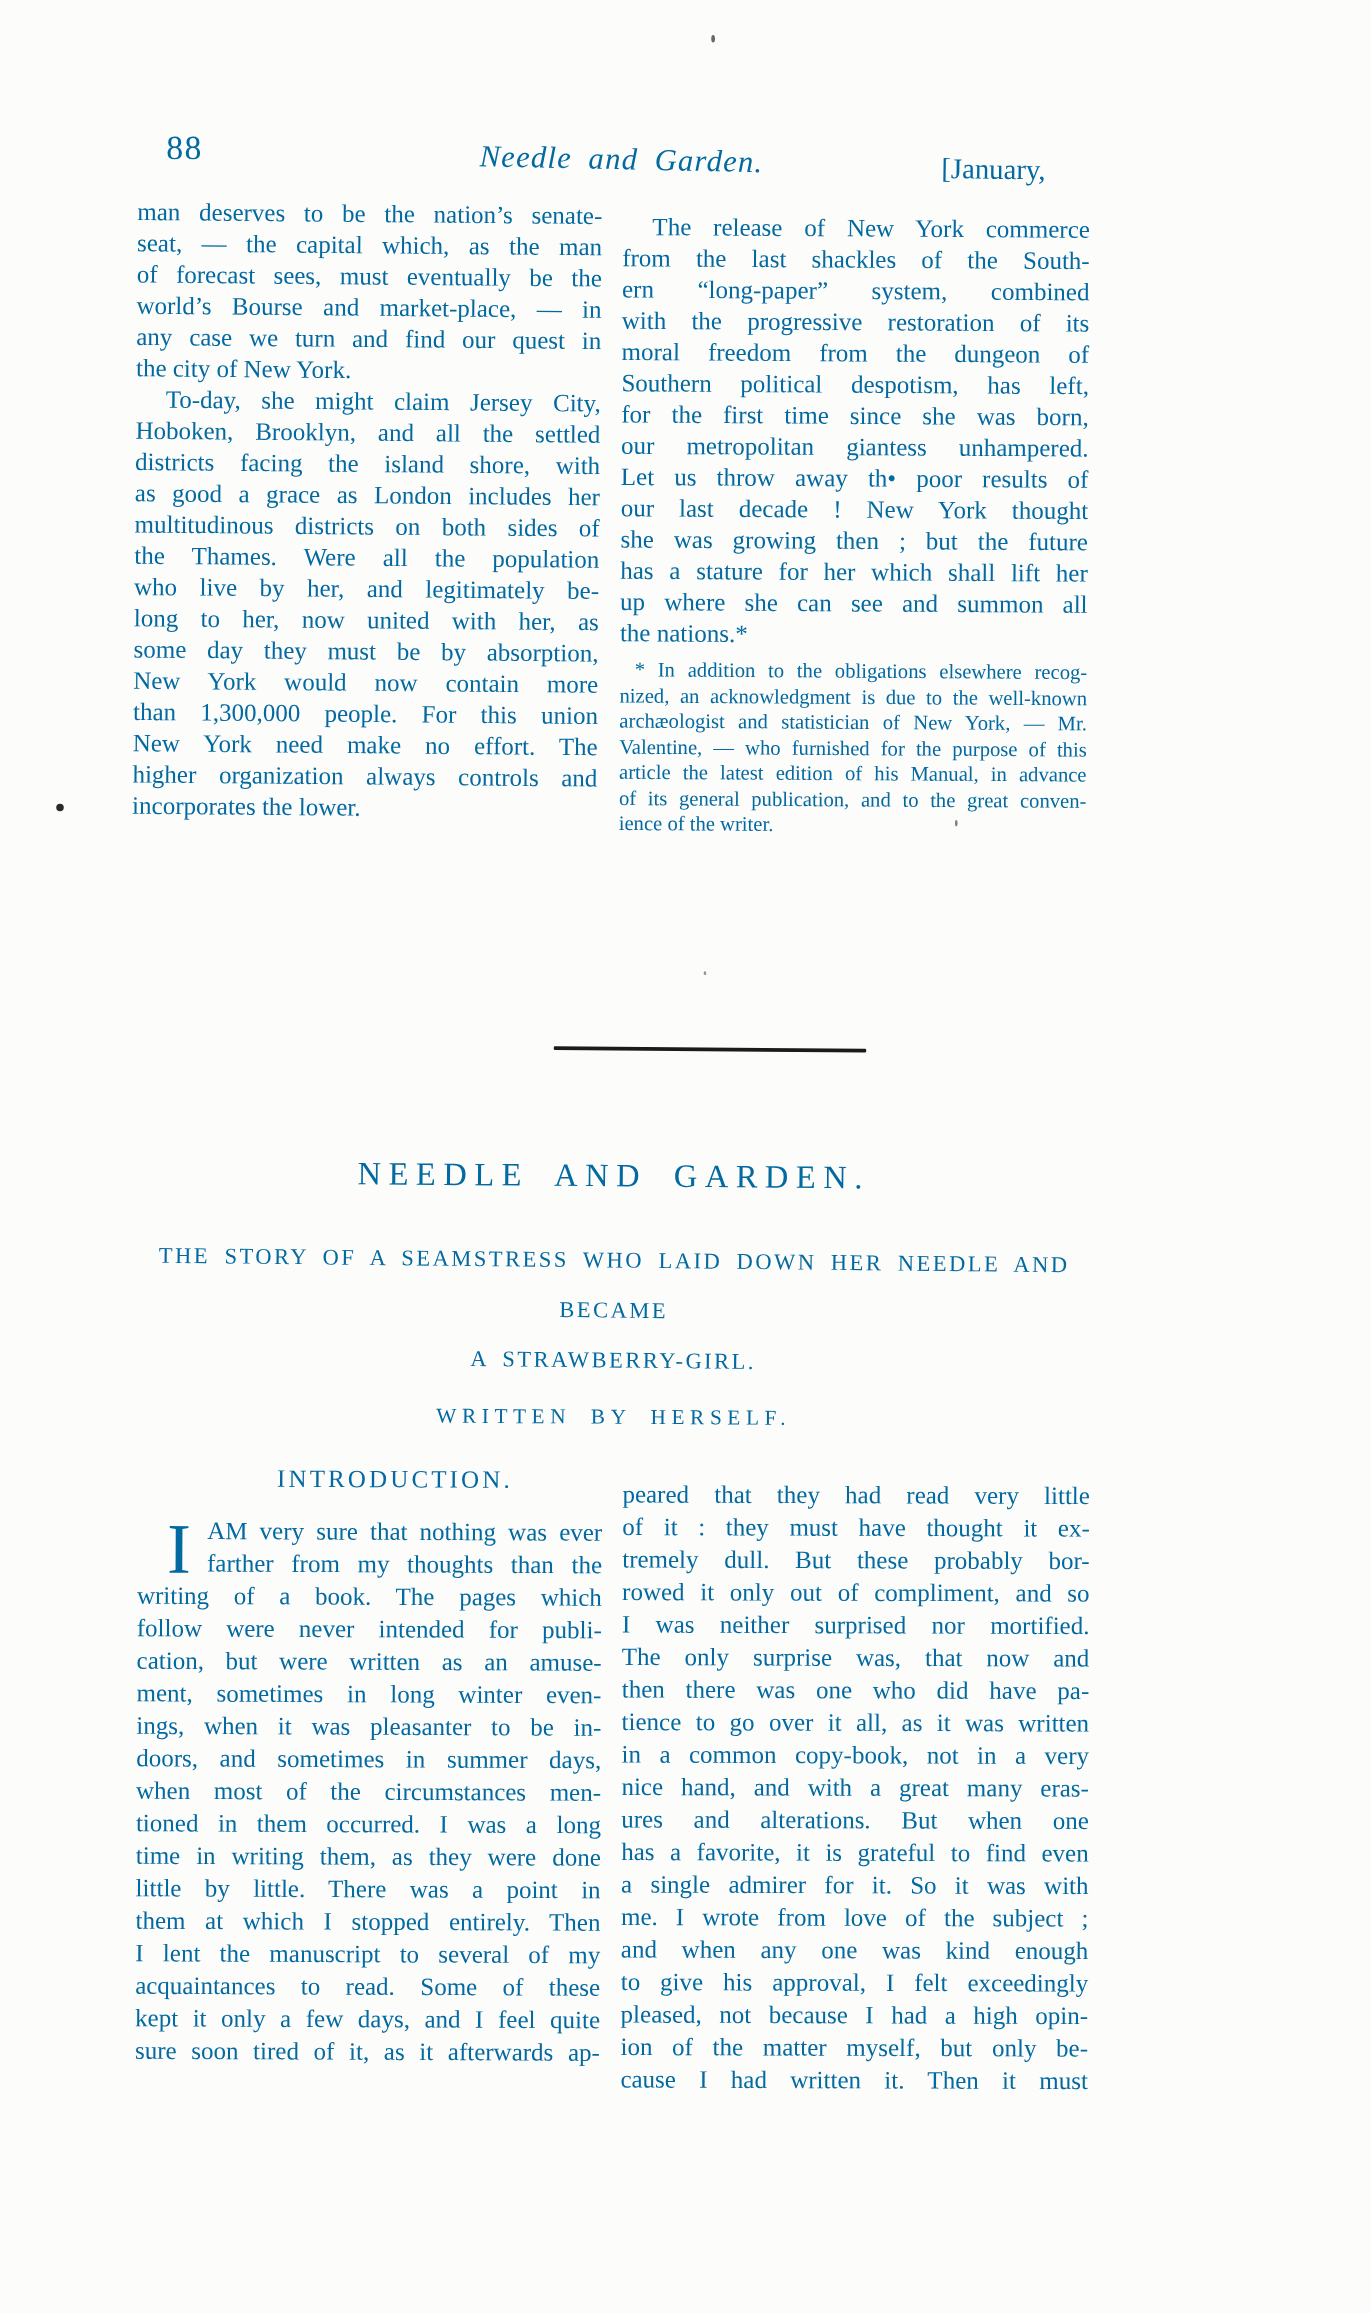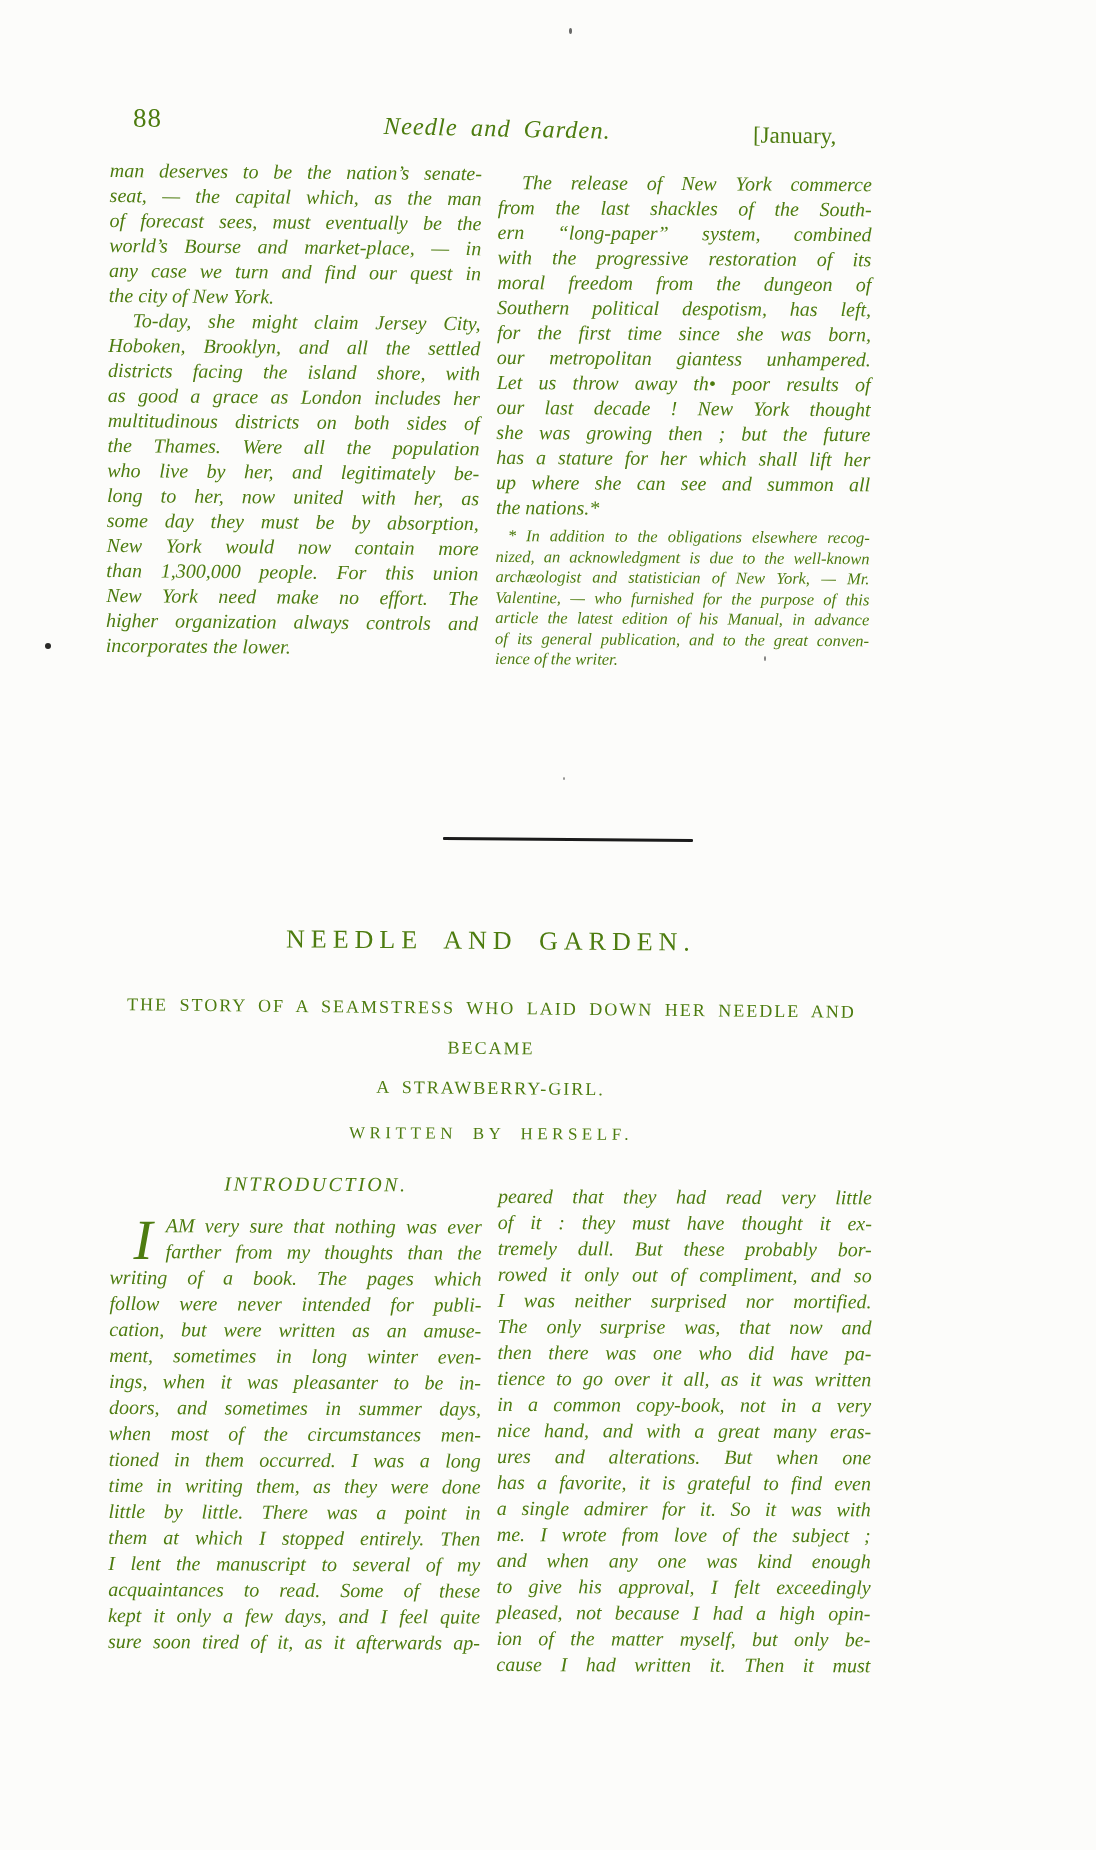--- a/index.html
+++ b/index.html
@@ -1,33 +1,33 @@
 <!DOCTYPE html>
 <html><head>
 <meta charset="utf-8">
 <style>
   html,body{margin:0;padding:0;background:#ffffff;}
   .page{
     position:relative;
     width:1096px;height:1850px;
     background:#fcfcfa;
-    color:#4d7c0f;
+    color:#0369a1;
     font-family:"Liberation Serif","DejaVu Serif",serif;
     overflow:hidden;
   }
   
   .pgnum{position:absolute;left:133px;top:103px;font-size:27px;letter-spacing:1px;}
   .runtitle{
     position:absolute;left:384px;top:112px;
     font-size:24.5px;font-style:italic;letter-spacing:1px;word-spacing:6px;
     transform:rotate(1.2deg);transform-origin:left top;
   }
   .issue{position:absolute;left:753px;top:123px;font-size:23px;transform:rotate(.8deg);}
   
-  .twocol{position:absolute;left:110px;display:flex;gap:16px;font-style:italic;}
+  .twocol{position:absolute;left:110px;display:flex;gap:16px;}
   .col{width:372px;}
   .s1{top:158px;}
   .s1 .col.l{transform:rotate(.5deg);transform-origin:left top;}
   .s1 .col.r{width:374px;margin-top:12px;transform:rotate(.35deg);transform-origin:left top;}
   .body-text{font-size:20px;line-height:25px;}
   .line{text-align:justify;text-align-last:justify;white-space:normal;}
   .line.last{text-align-last:left;}
   .ind div.line:first-child{text-indent:24px;}
   .fn{font-size:16.5px;line-height:20.5px;margin-top:6px;}
   .fn div.line:first-child{text-indent:12px;}

